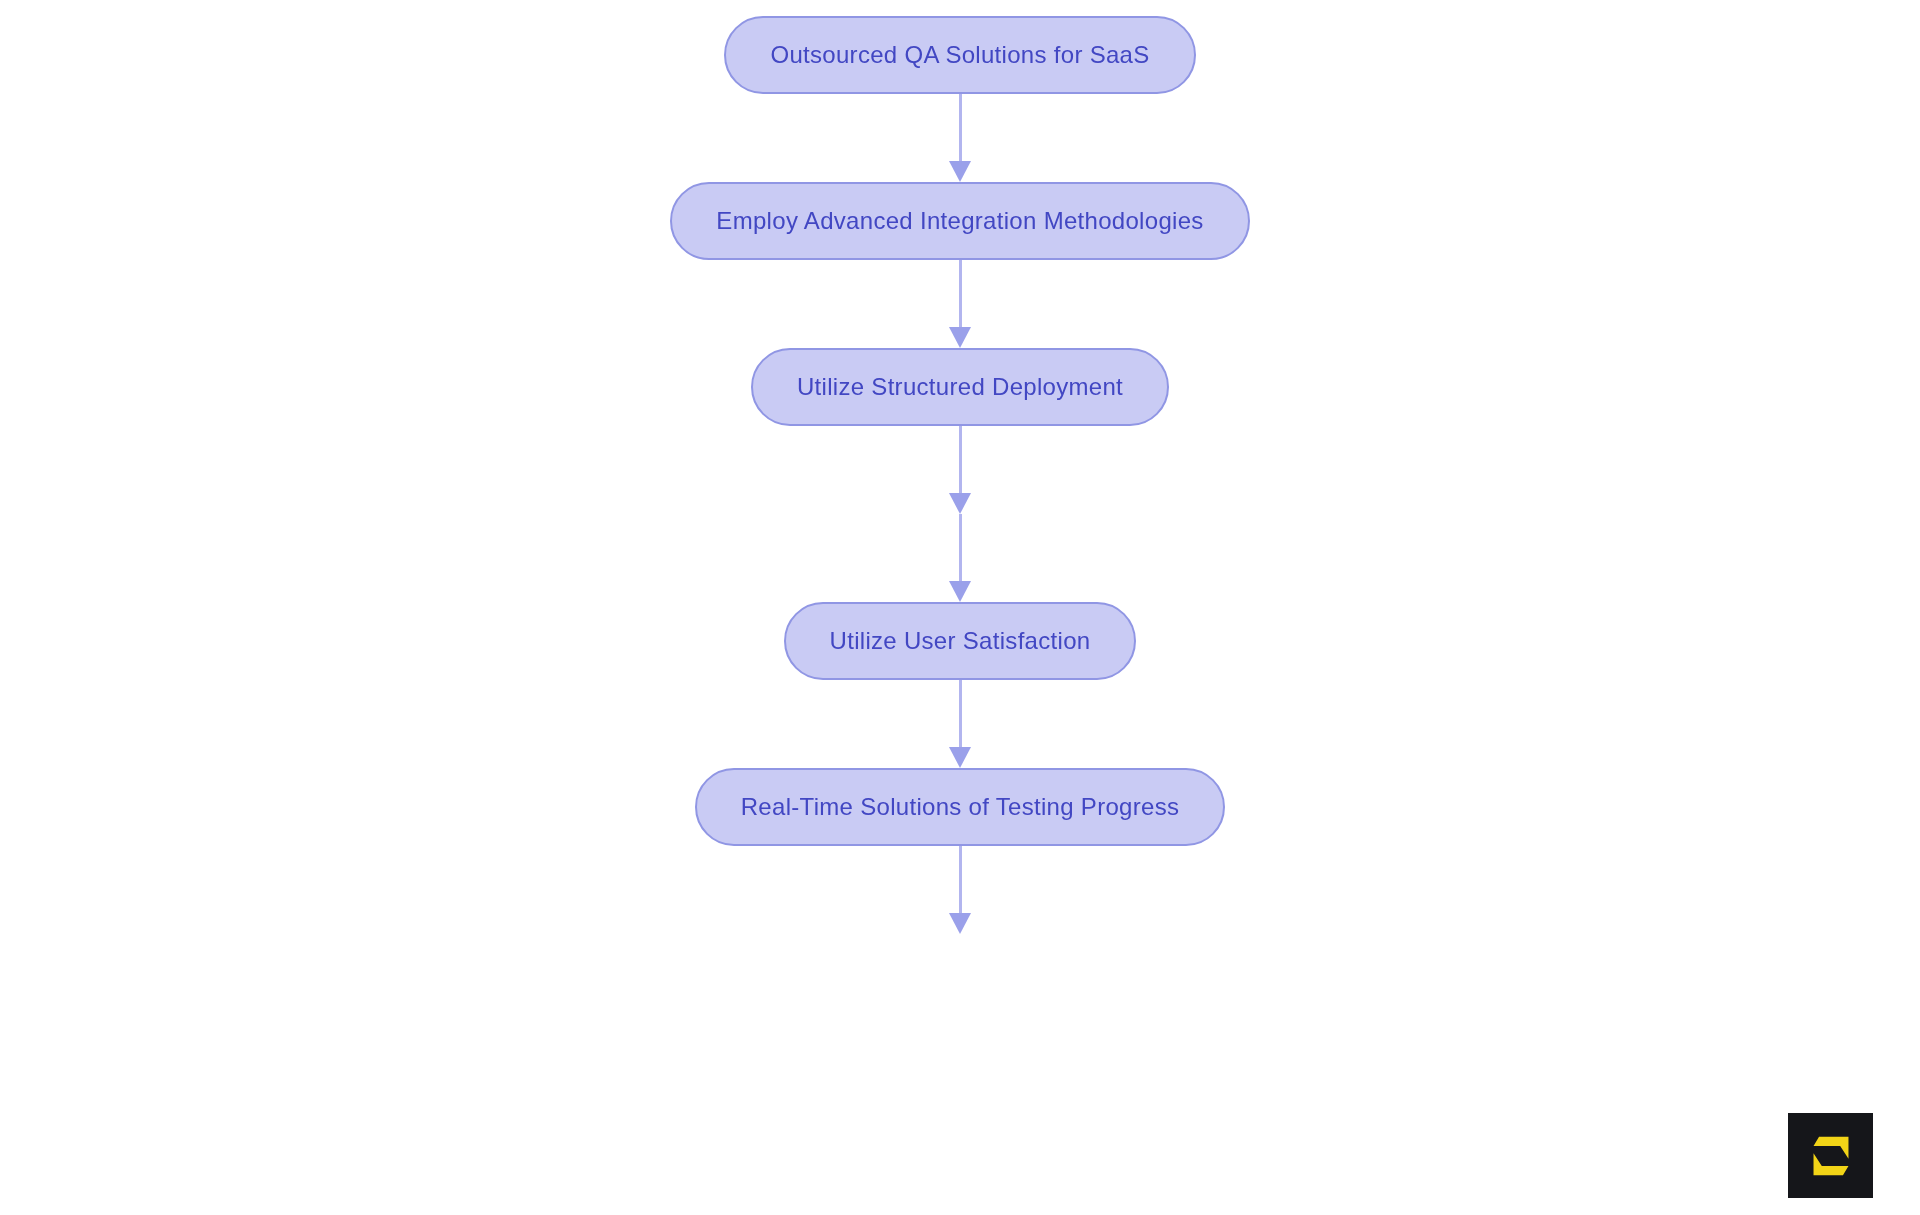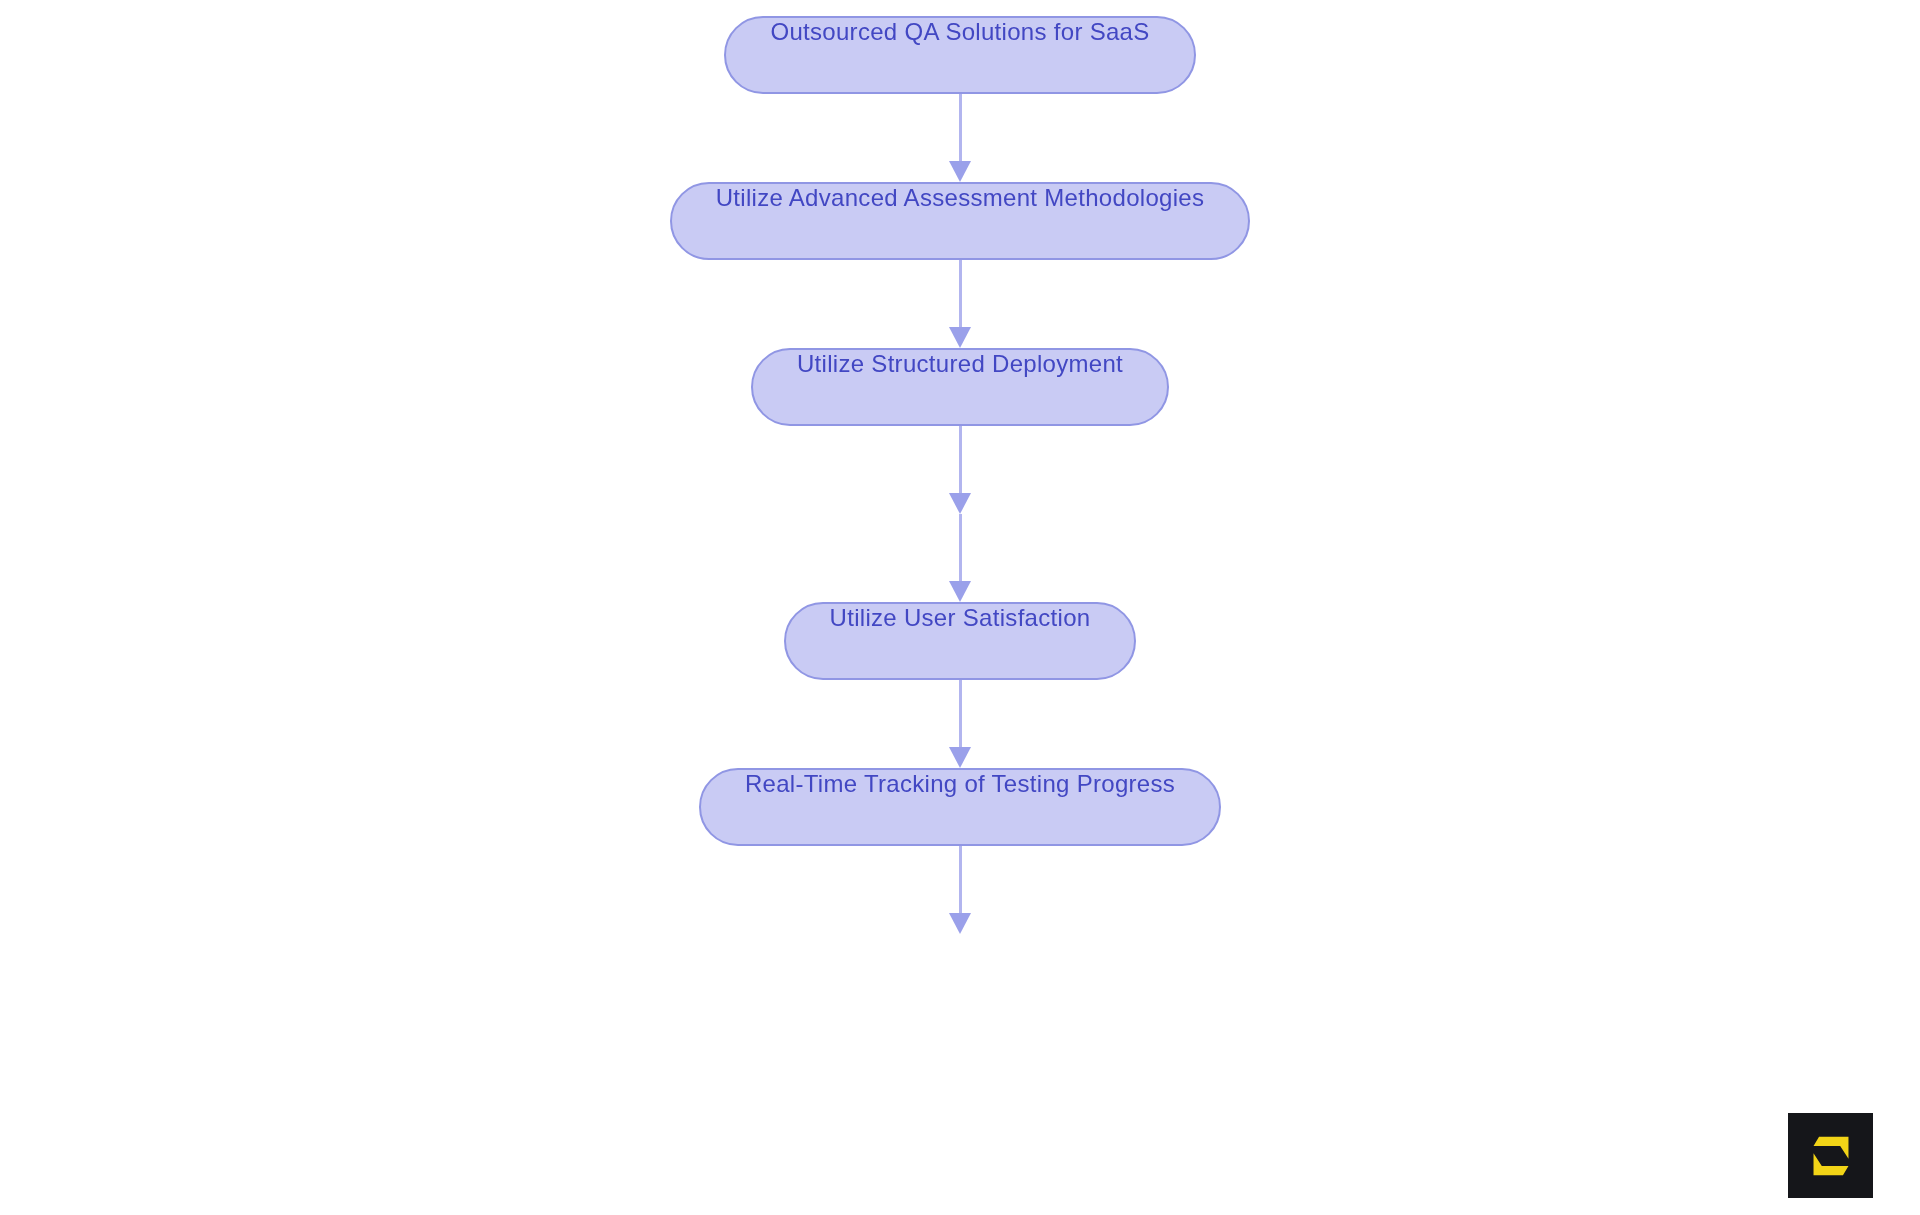--- a/index.html
+++ b/index.html
@@ -24,20 +24,21 @@
     align-items: center;
   }
   .node {
     box-sizing: border-box;
     height: 78px;
     border-radius: 40px;
     background: var(--node-fill);
     border: 2px solid var(--node-border);
     color: var(--node-text);
     display: flex;
+    align-items: center;
     justify-content: center;
     padding: 0 44px;
     font-size: 24px;
     letter-spacing: 0.3px;
     white-space: nowrap;
   }
   .connector {
     height: 88px;
     width: 26px;
     display: flex;
@@ -78,21 +79,21 @@
 
   <div class="flow" id="flow">
       <div class="node">
         <span>Outsourced QA Solutions for SaaS</span>
       </div>
       <div class="connector">
         <div class="line"></div>
         <div class="head"></div>
       </div>
       <div class="node">
-        <span>Utilize Advanced Assessment Methodologies</span>
+        <span>Employ Advanced Integration Methodologies</span>
       </div>
       <div class="connector">
         <div class="line"></div>
         <div class="head"></div>
       </div>
       <div class="node">
         <span>Utilize Structured Deployment</span>
       </div>
       <div class="connector">
         <div class="line"></div>
@@ -103,21 +104,21 @@
         <div class="head"></div>
       </div>
       <div class="node">
         <span>Utilize User Satisfaction</span>
       </div>
       <div class="connector">
         <div class="line"></div>
         <div class="head"></div>
       </div>
       <div class="node">
-        <span>Real-Time Tracking of Testing Progress</span>
+        <span>Real-Time Solutions of Testing Progress</span>
       </div>
       <div class="connector">
         <div class="line"></div>
         <div class="head"></div>
       </div>
     </div>
 
   <div class="logo-badge">
     <svg width="50" height="46" viewBox="0 0 108 100" aria-hidden="true">
       <polygon id="logo-top-stroke" points="28,8 92,8 92,56 74,28 16,28" fill="#f2d417"></polygon>

